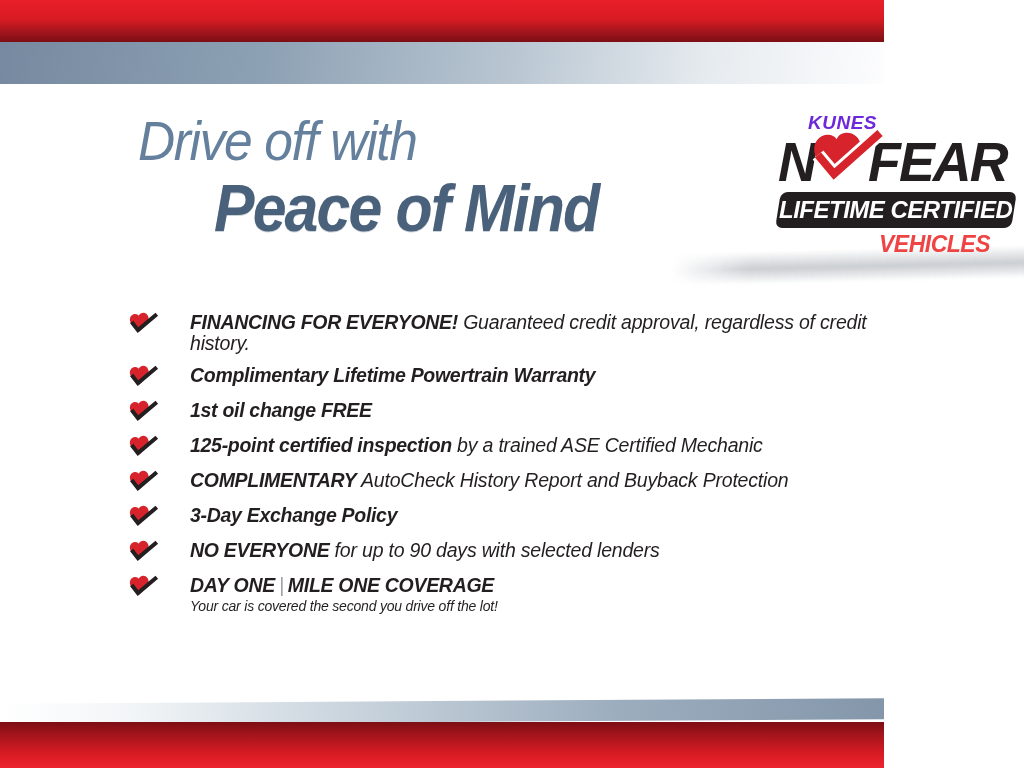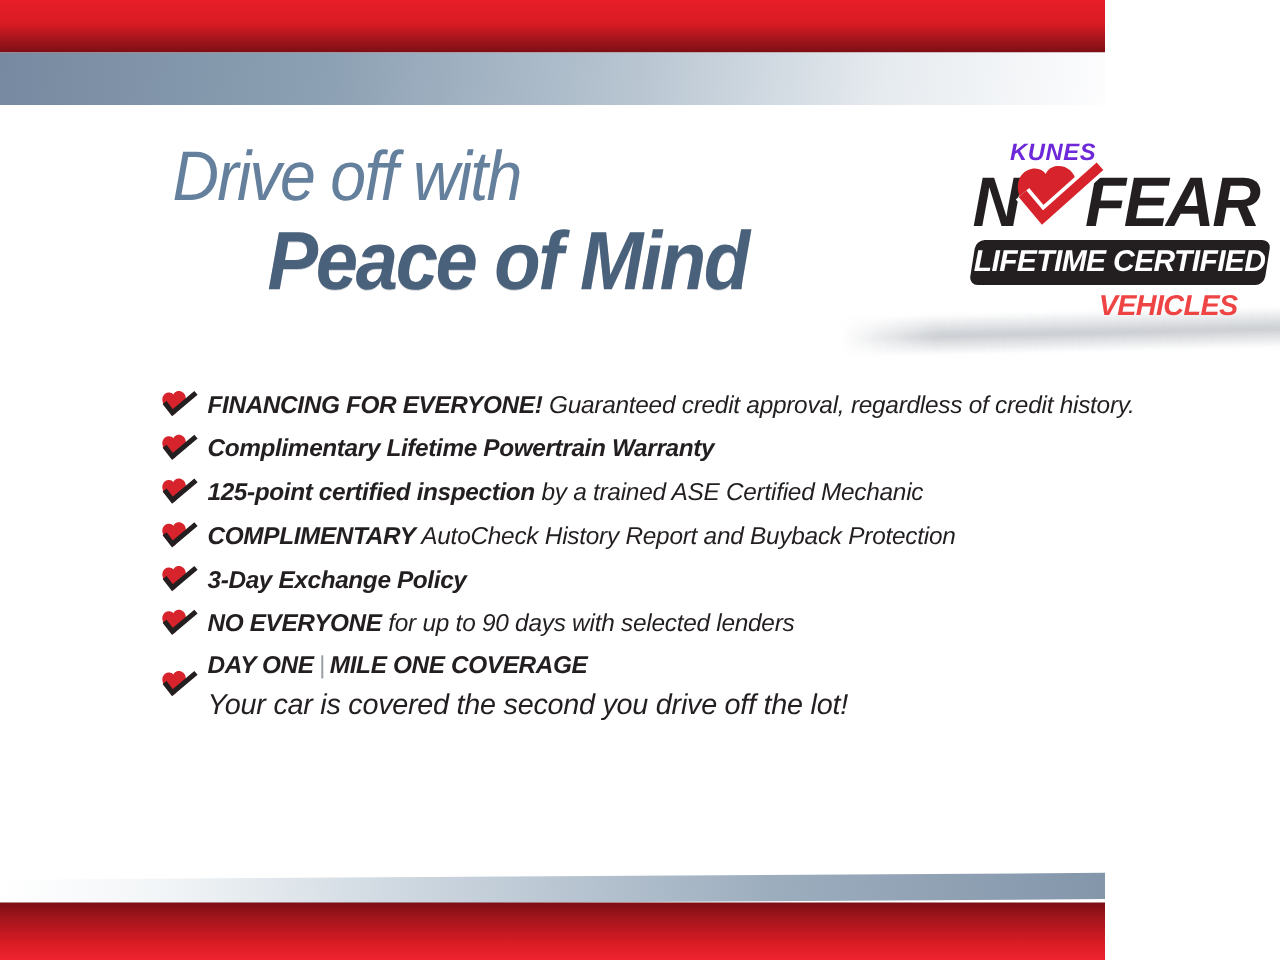--- a/index.html
+++ b/index.html
@@ -84,29 +84,29 @@
   }
   .logo .sub {
     display:block; margin-top:3px; padding-right:26px;
     text-align:right;
     font-style:italic; font-weight:800; font-size:23px; letter-spacing:-0.5px;
     color:#ef4444;
   }
 
   
   .benefits { position:absolute; left:128px; top:312px; width:790px; }
-  .item { display:flex; align-items:center; margin-bottom:11px; }
+  .item { display:flex; align-items:flex-start; margin-bottom:11px;gap:24px; }
   .item .bullet { width:31px; height:25px; flex-shrink:0; margin-right:7px; margin-top:-1px; }
   .item .txt {
     font-style:italic; font-size:19.5px; line-height:21px;
     color:#231f20; letter-spacing:-0.2px;
   }
   .item .txt .b { font-weight:700; letter-spacing:-0.3px; }
   .item .txt .sep { color:#9aa0a6; font-weight:400; padding:0 4px; }
-  .item .subline { font-style:italic; font-weight:400; font-size:23px; line-height:21px; color:#231f20; margin-top:10px; }
+  .item .subline { font-style:italic; font-weight:400; font-size:14px; line-height:21px; color:#231f20; margin-top:0; }
 </style>
 </head>
 <body>
 
 <div class="stage">
 
   <div class="bar-red-top"></div>
   <div class="bar-steel-top"></div>
   <div class="diag-shadow"></div>
   <div class="bar-steel-bottom"></div>
@@ -152,20 +152,29 @@
       <svg class="bullet" viewBox="0 0 42 32" xmlns="http://www.w3.org/2000/svg">
         <g transform="rotate(-8 14 14)">
             <path d="M14 27 C9.5 22 3 18 3 10.5 C3 5.5 6.8 2.5 10.5 2.5 C13 2.5 14.8 3.8 15.8 5.5 C16.8 3.8 18.6 2.5 21.1 2.5 C24.8 2.5 28.6 5.5 28.6 10.5 C28.6 18 18.5 22 14 27 Z" fill="#d7232b"></path>
           </g>
         <path d="M5 14 L13.5 25 L39 3.5" fill="none" stroke="#231f20" stroke-width="5.5" stroke-linecap="butt"></path>
       </svg>
       <div class="txt"><span class="b">Complimentary Lifetime Powertrain Warranty</span><span></span></div>
     </div>
 
 
+    <div class="item">
+      <svg class="bullet" viewBox="0 0 42 32" xmlns="http://www.w3.org/2000/svg">
+        <g transform="rotate(-8 14 14)">
+            <path d="M14 27 C9.5 22 3 18 3 10.5 C3 5.5 6.8 2.5 10.5 2.5 C13 2.5 14.8 3.8 15.8 5.5 C16.8 3.8 18.6 2.5 21.1 2.5 C24.8 2.5 28.6 5.5 28.6 10.5 C28.6 18 18.5 22 14 27 Z" fill="#d7232b"></path>
+          </g>
+        <path d="M5 14 L13.5 25 L39 3.5" fill="none" stroke="#231f20" stroke-width="5.5" stroke-linecap="butt"></path>
+      </svg>
+      <div class="txt"><span class="b">1st oil change FREE</span><span></span></div>
+    </div>
 
     <div class="item">
       <svg class="bullet" viewBox="0 0 42 32" xmlns="http://www.w3.org/2000/svg">
         <g transform="rotate(-8 14 14)">
             <path d="M14 27 C9.5 22 3 18 3 10.5 C3 5.5 6.8 2.5 10.5 2.5 C13 2.5 14.8 3.8 15.8 5.5 C16.8 3.8 18.6 2.5 21.1 2.5 C24.8 2.5 28.6 5.5 28.6 10.5 C28.6 18 18.5 22 14 27 Z" fill="#d7232b"></path>
           </g>
         <path d="M5 14 L13.5 25 L39 3.5" fill="none" stroke="#231f20" stroke-width="5.5" stroke-linecap="butt"></path>
       </svg>
       <div class="txt"><span class="b">125-point certified inspection</span><span> by a trained ASE Certified Mechanic</span></div>
     </div>

